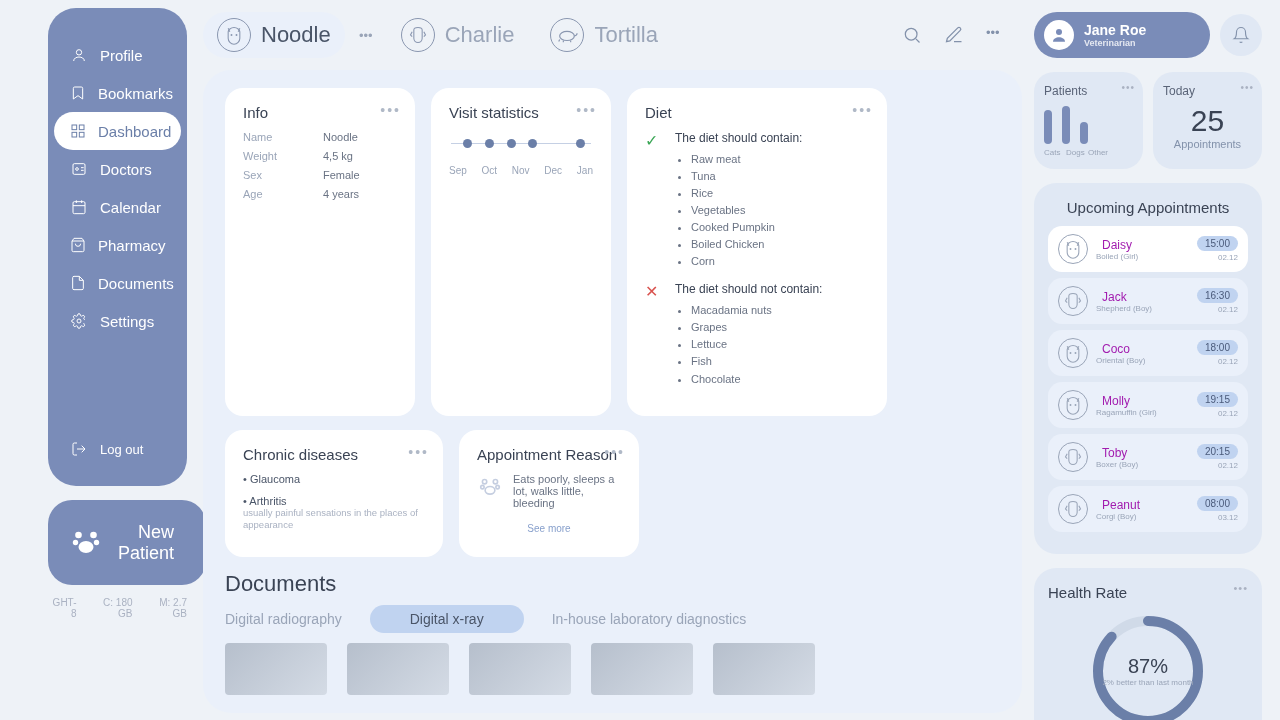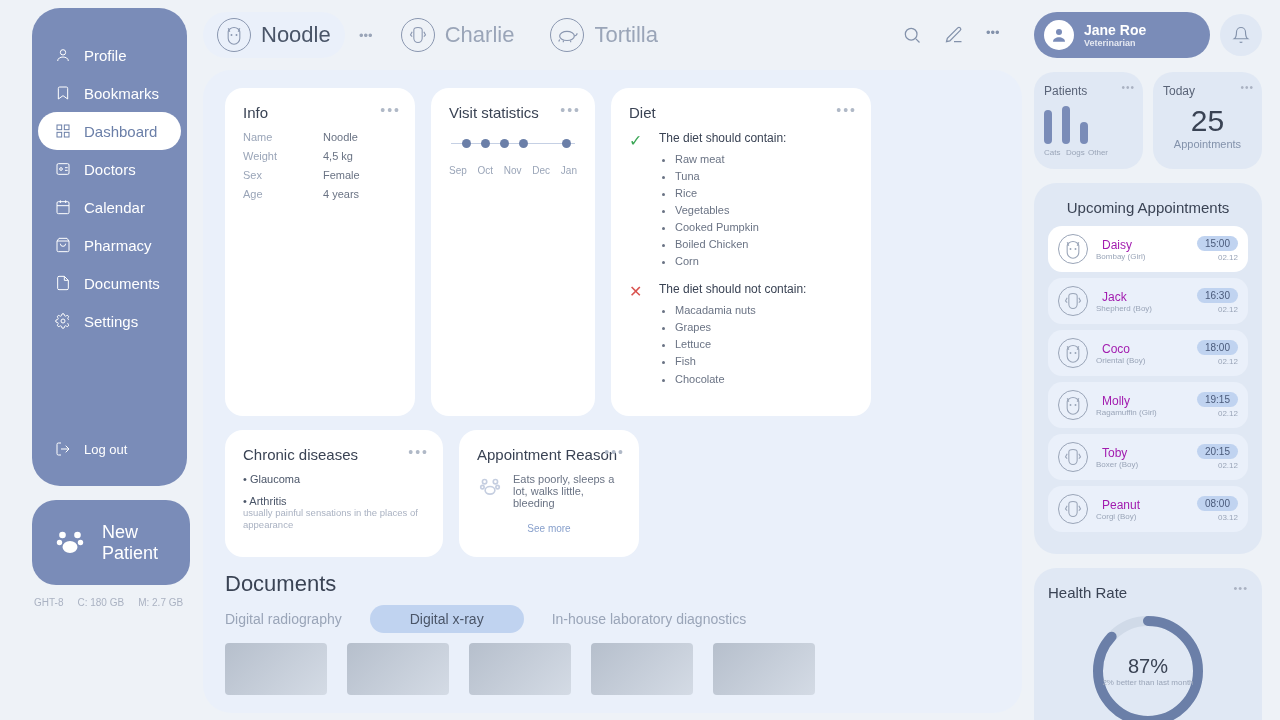--- a/index.html
+++ b/index.html
@@ -1,19 +1,19 @@
 <!DOCTYPE html>
 <html><head>
 <meta charset="utf-8">
 <style>
 * { box-sizing: border-box; margin: 0; padding: 0; }
 body { font-family: -apple-system, BlinkMacSystemFont, 'Segoe UI', sans-serif; background: #eef2f7; width: 1280px; height: 720px; overflow: hidden; color: #4a5568; font-size: 13px; }
 
 .layout { display: flex; height: 100%; }
-.sidebar { width: 195px; padding: 8px 8px 8px 32px; }
+.sidebar { width: 195px; padding: 8px 8px 8px 48px; text-align: right; }
 .sidebar-pill { background: #7a8cb8; border-radius: 28px; padding: 28px 0 18px 0; }
 .nav-item { display: flex; align-items: center; gap: 12px; padding: 10px 22px; color: #fff; font-size: 15px; cursor: pointer; }
 .nav-item.active { background: #fff; color: #6b7fa8; border-radius: 20px; margin: 0 6px; padding-left: 16px; }
 .nav-icon { width: 18px; height: 18px; display: inline-flex; align-items: center; justify-content: center; }
 .logout { display: flex; align-items: center; gap: 12px; padding: 10px 22px; color: #fff; margin-top: 90px; cursor: pointer; }
 .new-patient { margin-top: 14px; background: #7a8cb8; border-radius: 24px; padding: 22px 20px; width: 158px; color: #fff; display: flex; align-items: center; gap: 14px; cursor: pointer; }
 .new-patient .lbl { font-size: 18px; line-height: 1.15; }
 .storage { margin-top: 12px; font-size: 10px; color: #aab2c2; display: flex; gap: 14px; padding-left: 2px; }
 
 .main { flex: 1; padding: 12px 8px 8px 8px; display: flex; flex-direction: column; gap: 12px; }
@@ -30,21 +30,21 @@
 .action-icon { width: 20px; height: 20px; color: #8392ab; cursor: pointer; }
 
 .content-panel { background: #eaf0fa; border-radius: 28px; padding: 18px 22px; display: flex; flex-direction: column; gap: 14px; }
 .cards-row { display: flex; gap: 16px; }
 .card { background: #fff; border-radius: 18px; padding: 16px 18px; position: relative; }
 .card h3 { font-size: 15px; font-weight: 400; color: #3a4354; margin-bottom: 10px; }
 .card .more { position: absolute; top: 14px; right: 14px; color: #b0b9c7; cursor: pointer; font-size: 14px; letter-spacing: 2px; }
 .card.info { width: 190px; }
 .info-row { display: flex; font-size: 11px; color: #6a7384; margin-bottom: 7px; }
 .info-row .k { width: 80px; color: #9aa5b8; }
-.card.visits { width: 164px; }
+.card.visits { width: 180px; }
 .visit-line { margin: 16px 0 8px 0; position: relative; height: 14px; }
 .visit-line .line { position: absolute; top: 6px; left: 2px; right: 2px; height: 1px; background: #c5d0e4; }
 .visit-line .dot { position: absolute; top: 2px; width: 9px; height: 9px; background: #6b7fa8; border-radius: 50%; }
 .visit-months { display: flex; justify-content: space-between; font-size: 10px; color: #9aa5b8; margin-top: 14px; }
 .card.diet { width: 260px; }
 .diet-block { display: flex; gap: 14px; margin-bottom: 12px; }
 .diet-mark { width: 16px; font-size: 16px; }
 .diet-mark.ok { color: #3aa655; }
 .diet-mark.no { color: #d9534f; }
 .diet-head { font-size: 12px; color: #3a4354; margin-bottom: 6px; }
@@ -438,21 +438,21 @@
           <div class="appt active">
             <span class="av2">
               <svg width="20" height="20" viewBox="0 0 24 24" fill="none" stroke="currentColor" stroke-width="1.3">
                 <path d="M5 4l2 4M19 4l-2 4M5 8c0-2 3-5 7-5s7 3 7 5v8a7 7 0 11-14 0z"></path>
                 <circle cx="9" cy="12" r=".5" fill="currentColor"></circle>
                 <circle cx="15" cy="12" r=".5" fill="currentColor"></circle>
               </svg>
             </span>
             <div class="info2">
               <div class="nm2">Daisy</div>
-              <div class="br2">Bombay (Girl)</div>
+              <div class="br2">Boiled (Girl)</div>
             </div>
             <div class="tm2">
               <div class="time-badge">15:00</div>
               <div class="dt2">02.12</div>
             </div>
           </div>
           <div class="appt">
             <span class="av2">
               <svg width="20" height="20" viewBox="0 0 24 24" fill="none" stroke="currentColor" stroke-width="1.3">
                 <path d="M5 8l-2 4 2 2M19 8l2 4-2 2M7 6c0-2 2-3 5-3s5 1 5 3v10a5 5 0 11-10 0z"></path>

